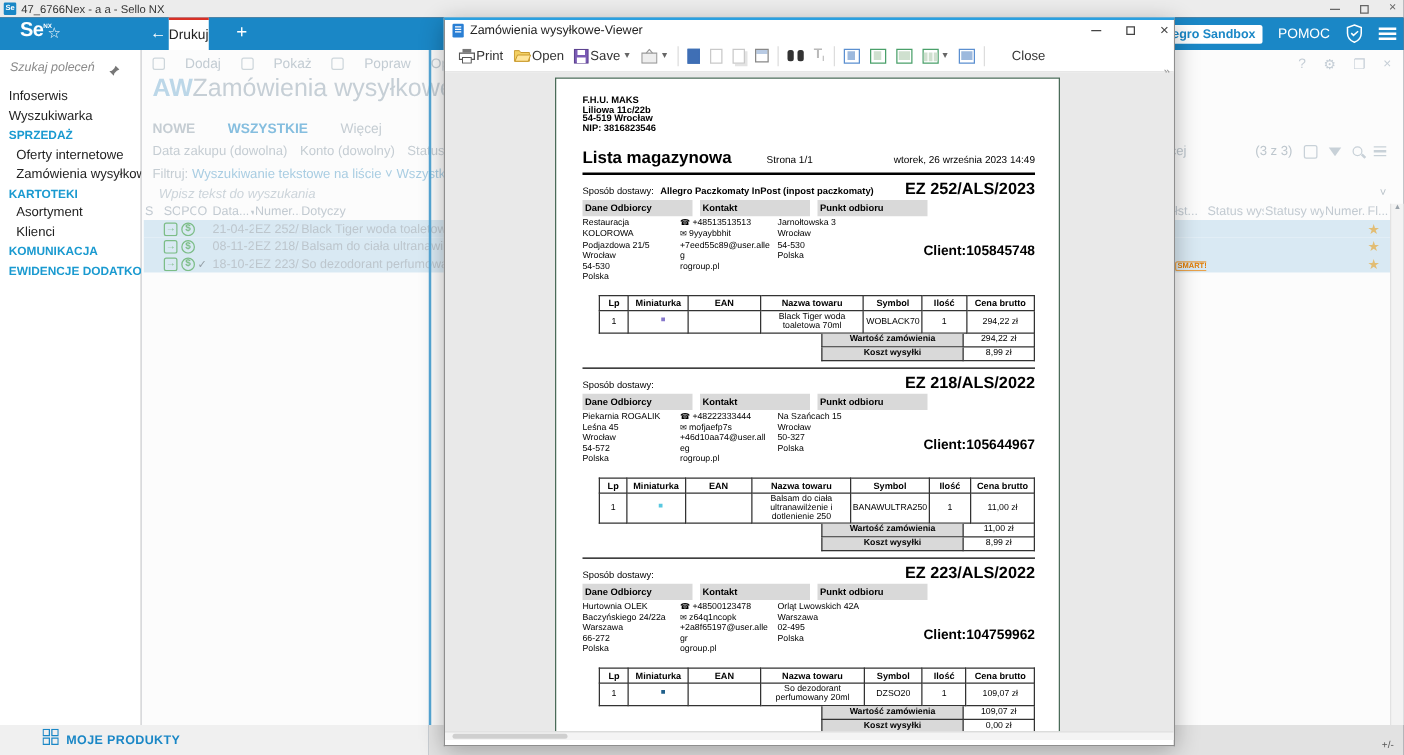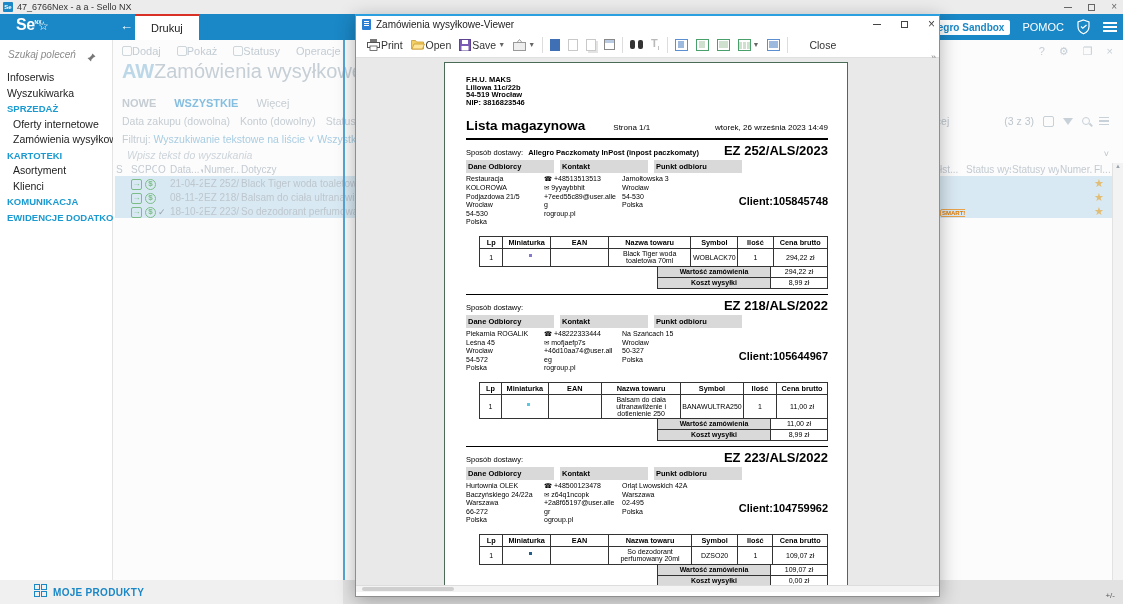--- a/index.html
+++ b/index.html
@@ -13,21 +13,21 @@
   .wc-min { width:8px; height:1px; background:#666; display:inline-block; }
   .wc-max { width:7px; height:7px; border:1px solid #666; display:inline-block; }
   .wc-x { font-size:10px; line-height:10px; }
 
   
   .appbar { position:absolute; left:0; top:14px; width:1123px; height:26px; background:#1a87c6; color:#fff; }
   .logo { position:absolute; left:16px; top:2px; font-size:16px; font-weight:bold; letter-spacing:-0.5px; }
   .logo sup { font-size:5px; letter-spacing:0; }
   .fav { position:absolute; left:38px; top:5px; font-size:12px; color:#fff; }
   .backarrow { position:absolute; left:120px; top:4px; font-size:13px; }
-  .tab-drukuj { position:absolute; left:135px; top:0; height:26px; padding:0 16px; background:#fff; color:#222; font-size:11px; display:flex; align-items:center; border-top:2px solid #d93025; }
+  .tab-drukuj { position:absolute; left:135px; top:0; height:26px; padding:0 0; background:#fff; color:#222; font-size:11px; display:flex; align-items:center; border-top:2px solid #d93025; }
   .tab-plus { position:absolute; left:189px; top:3px; font-size:15px; font-weight:300; }
   .appbar-right { position:absolute; right:6px; top:0; height:26px; display:flex; align-items:center; gap:12px; font-size:11px; }
   .sandbox { background:#fff; color:#1a87c6; font-size:10px; font-weight:bold; padding:2px 6px; border-radius:2px; }
   .shield svg { display:block; }
   .burger { display:flex; flex-direction:column; gap:2px; }
   .burger i { width:14px; height:2px; background:#fff; display:block; }
 
   
   .sidebar { position:absolute; left:0; top:40px; width:113px; height:540px; background:#fff; border-right:1px solid #e4e4e4; }
   .sb-search { position:absolute; left:0; top:4px; width:102px; height:18px; }
@@ -40,26 +40,26 @@
   .sb-item.sub { padding-left:13px; }
   .sidebar-footer { position:absolute; left:0; top:580px; width:343px; height:24px; background:#f0f0f0; display:flex; align-items:center; }
   .mp-label { color:#1a87c6; font-size:10px; font-weight:bold; margin-left:8px; letter-spacing:0.3px; }
   .mp-icon { margin-left:34px; margin-right:6px; display:inline-block; }
 
   
   .content { position:absolute; left:113px; top:40px; width:1010px; height:540px; background:#fcfcfc; }
   .content-footer { position:absolute; left:343px; top:580px; width:780px; height:24px; background:#e2e2e2; }
   .vline { position:absolute; left:343px; top:40px; width:2px; height:564px; background:#55a7d6; }
   .dim-toolbar { position:absolute; left:9px; top:5px; display:flex; gap:16px; font-size:11px; color:#c3ccd3; align-items:center; white-space:nowrap; }
-  .dtb-item { display:flex; gap:0; align-items:center; }
+  .dtb-item { display:flex; gap:16px; align-items:center; }
   .dtb-ic { width:10px; height:10px; border:1px solid #cdd6db; border-radius:2px; display:inline-block; }
   .win-icons { position:absolute; right:10px; top:5px; display:flex; gap:14px; color:#c5ced6; font-size:11px; }
   .aw-badge { position:absolute; left:9px; top:20px; font-size:20px; font-weight:bold; color:#bcd7e8; }
   .page-title { position:absolute; left:41px; top:20px; font-size:20px; color:#c6cfd6; }
-  .dim-tabs { position:absolute; left:9px; top:57px; display:flex; gap:18px; font-size:11px; font-weight:bold; color:#c5cdd3;align-items:center; }
+  .dim-tabs { position:absolute; left:9px; top:57px; display:flex; gap:26px; font-size:11px; font-weight:bold; color:#c5cdd3;align-items:center; }
   .dim-tabs .active { color:#85bedf; }
   .dim-tabs .more { font-weight:normal; }
   .dim-filters { position:absolute; left:9px; top:75px; display:flex; gap:10px; font-size:10.5px; color:#c5cdd3; white-space:nowrap; }
   .dim-filters .bluish { color:#a9cde2; }
   .filters-right { position:absolute; right:14px; top:75px; display:flex; gap:9px; font-size:10.5px; color:#bdc6cd; align-items:center; }
   .fr-icon { width:11px; height:11px; border:1px solid #c8d1d8; border-radius:2px; display:inline-block; position:relative; }
   .funnel { width:0; height:0; border-left:5px solid transparent; border-right:5px solid transparent; border-top:7px solid #c8d1d8; display:inline-block; }
   .mag { width:8px; height:8px; border:1.5px solid #c8d1d8; border-radius:50%; position:relative; display:inline-block; }
   .mag::after { content:""; position:absolute; left:6px; top:6px; width:4px; height:1.5px; background:#c8d1d8; transform:rotate(45deg); }
   .lines3 { display:inline-flex; flex-direction:column; gap:2px; }
@@ -215,21 +215,21 @@
       <span class="dtb-item">
           <span class="dtb-ic"></span>
           <span>Dodaj</span>
         </span>
       <span class="dtb-item">
           <span class="dtb-ic"></span>
           <span>Pokaż</span>
         </span>
       <span class="dtb-item">
           <span class="dtb-ic"></span>
-          <span>Statusy</span>
+          <span>Popraw</span>
         </span>
       <span class="dtb-item">
           <span>Operacje</span>
         </span>
       <span class="dtb-item">
           <span>Wystaw</span>
         </span>
       <span class="dtb-item">
           <span>Wystaw seryjni</span>
         </span>

